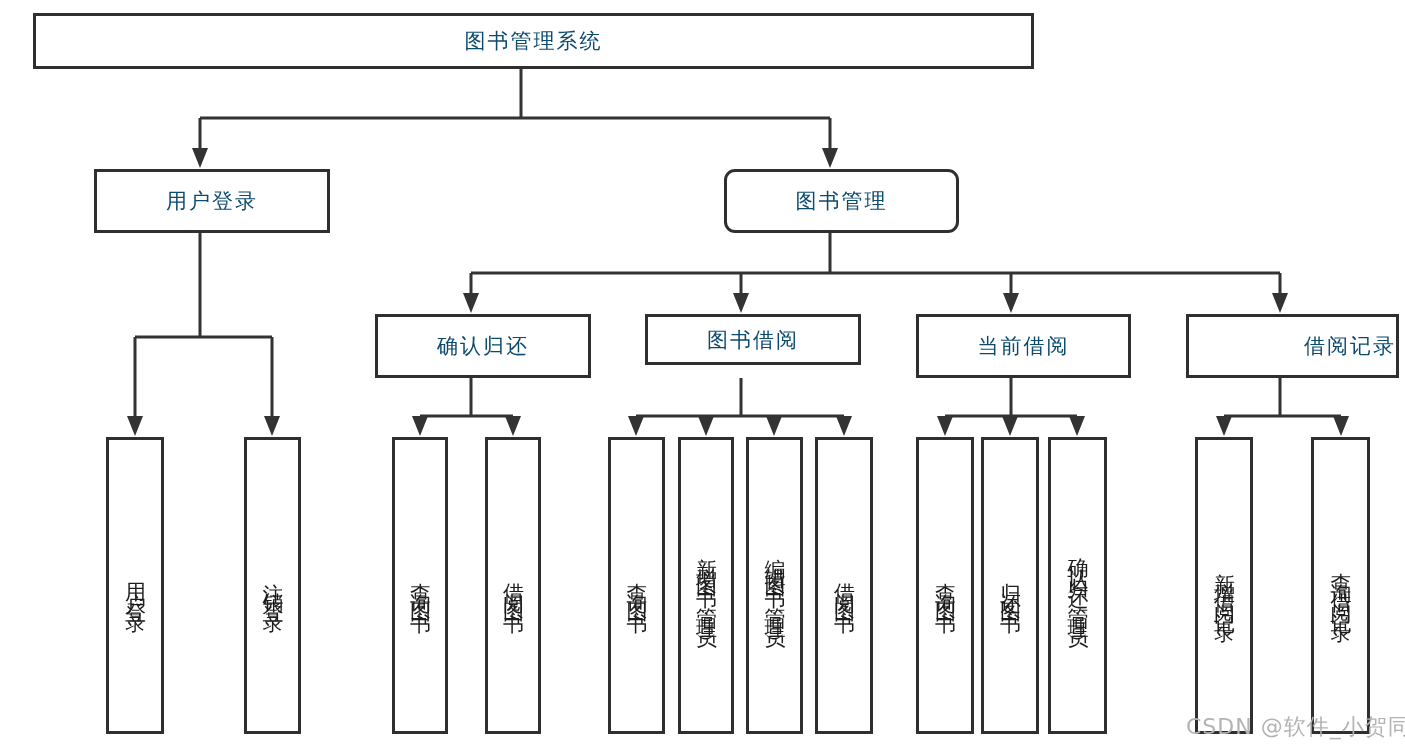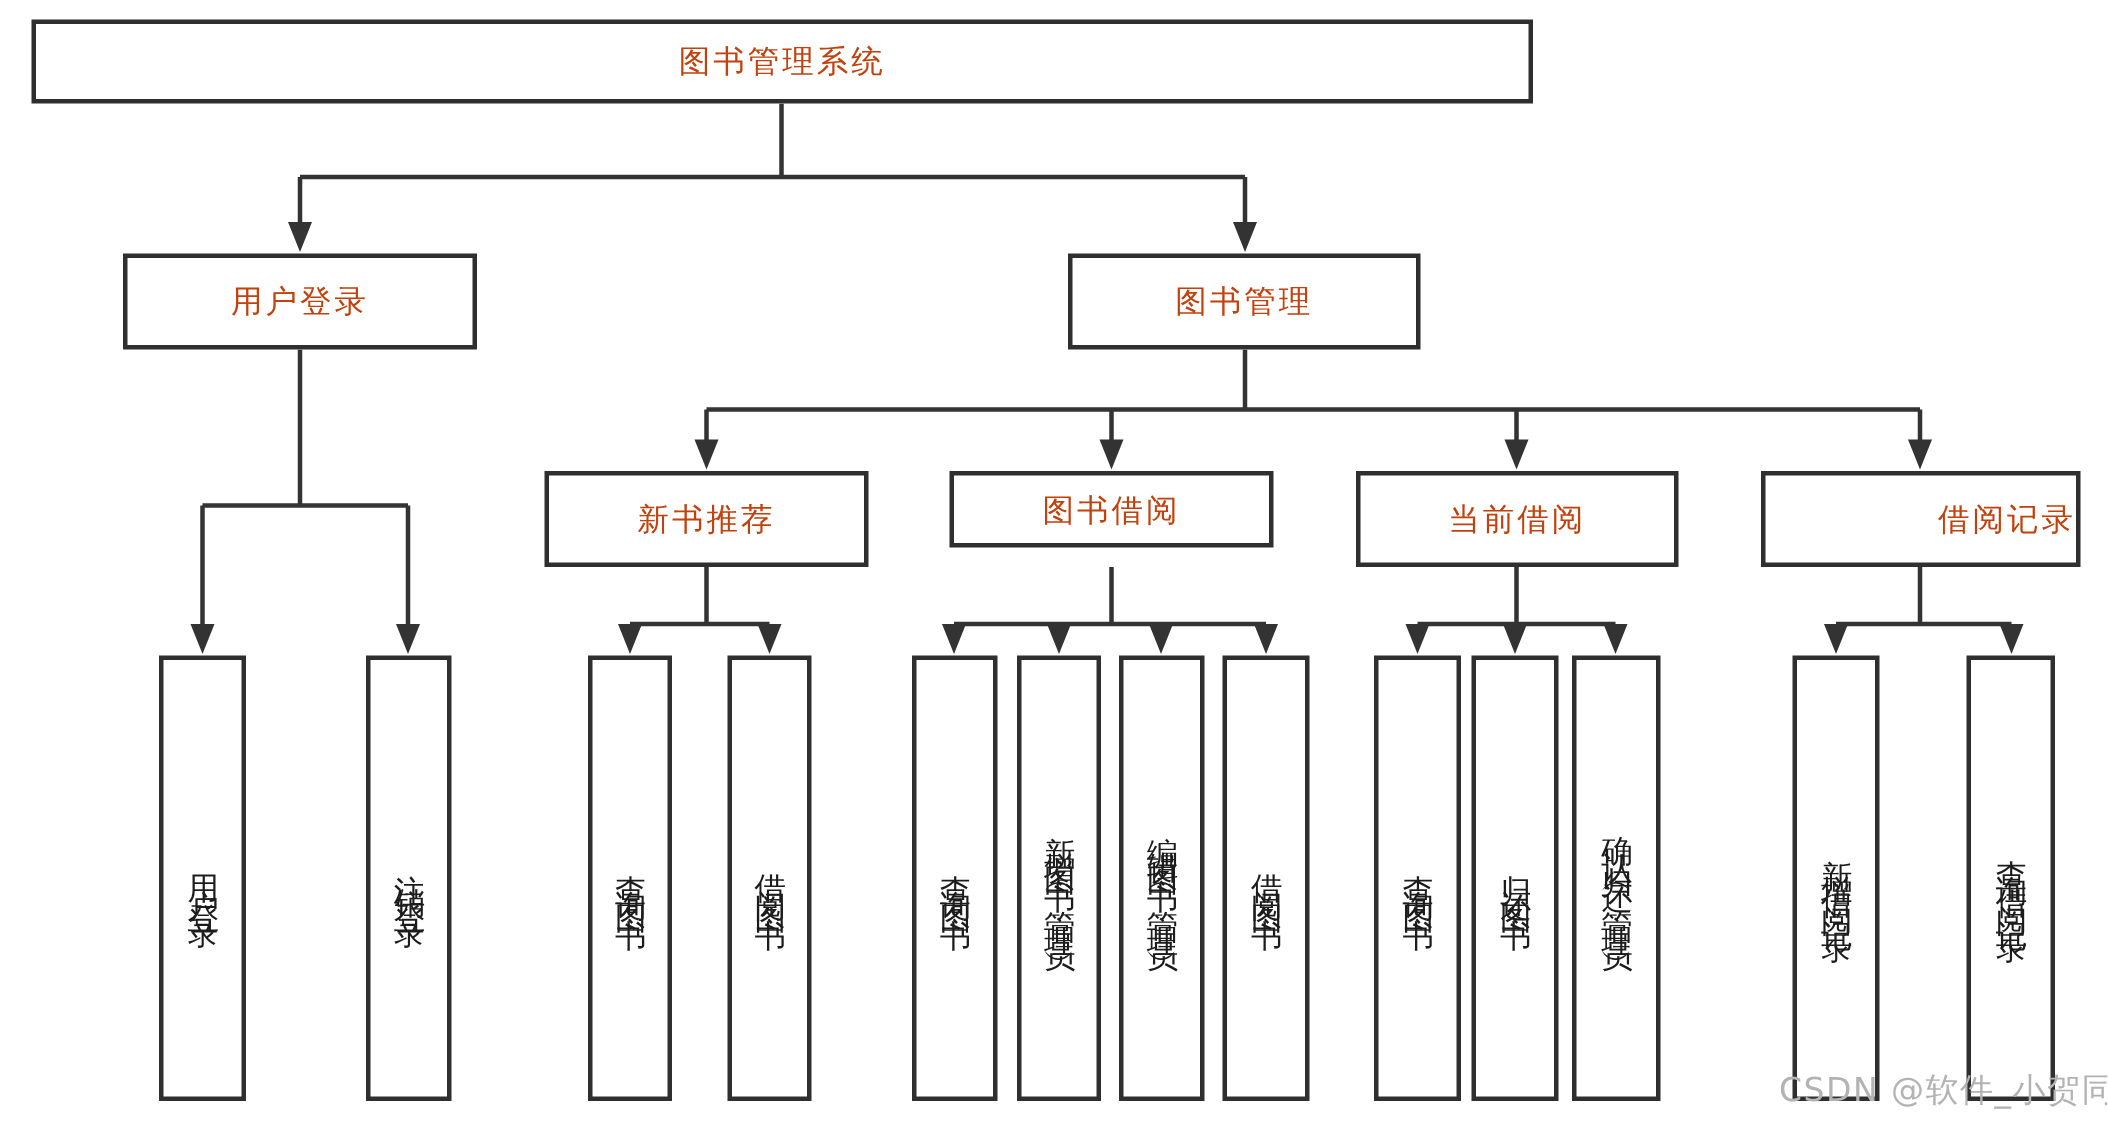--- a/index.html
+++ b/index.html
@@ -18,24 +18,25 @@
     pointer-events: none;
   }
   .hbox {
     position: absolute;
     box-sizing: border-box;
     border: 3px solid #2f2f2f;
     background: #ffffff;
     display: flex;
     align-items: center;
     justify-content: center;
-    color: #c2410c;
+    color: #0c4a6e;
     font-size: 21px;
     letter-spacing: 2px;
     white-space: nowrap;
+    margin-left: 12px;
   }
   .vbox {
     position: absolute;
     box-sizing: border-box;
     border: 3px solid #2f2f2f;
     background: #ffffff;
     display: flex;
     align-items: center;
     justify-content: center;
     color: #1c1c1c;
@@ -110,26 +111,26 @@
     </g>
   </svg>
 
   <div class="hbox" style="left:21px; top:13px; width:1001px; height:56px;">
     <span>图书管理系统</span>
   </div>
 
   <div class="hbox" style="left:82px; top:169px; width:236px; height:64px;">
     <span>用户登录</span>
   </div>
-  <div class="hbox" style="left:712px; top:169px; width:235px; height:64px;">
+  <div class="hbox" style="left:712px; top:169px; width:235px; height:64px;border-radius:11px;">
     <span>图书管理</span>
   </div>
 
   <div class="hbox" style="left:363px; top:314px; width:216px; height:64px;">
-    <span>新书推荐</span>
+    <span>确认归还</span>
   </div>
   <div class="hbox" style="left:633px; top:314px; width:216px; height:51px;">
     <span>图书借阅</span>
   </div>
   <div class="hbox" style="left:904px; top:314px; width:215px; height:64px;font-family:Liberation Serif, serif;">
     <span>当前借阅</span>
   </div>
   <div class="hbox" style="left:1174px; top:314px; width:213px; height:64px;justify-content:flex-end;">
     <span>借阅记录</span>
   </div>

